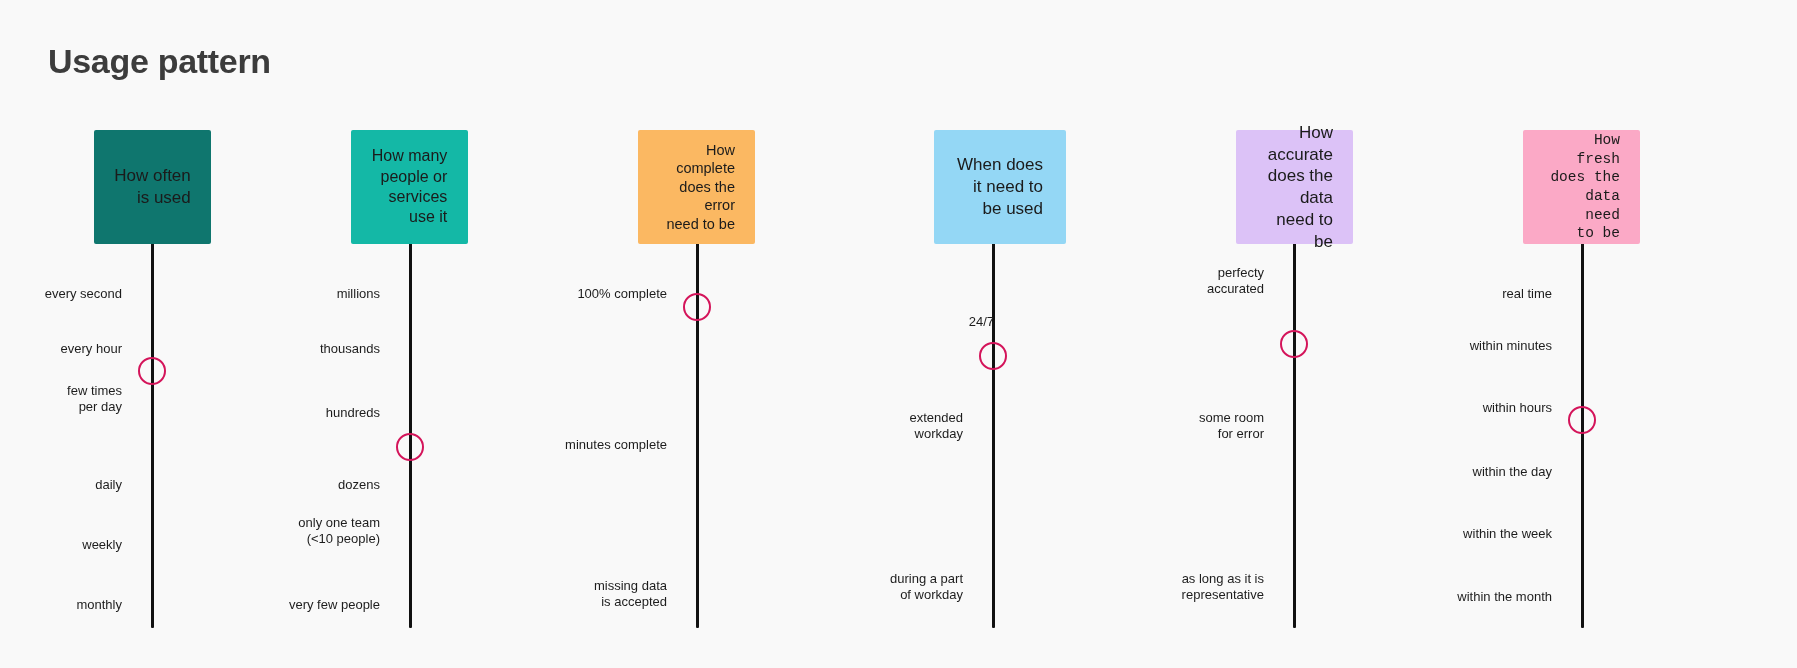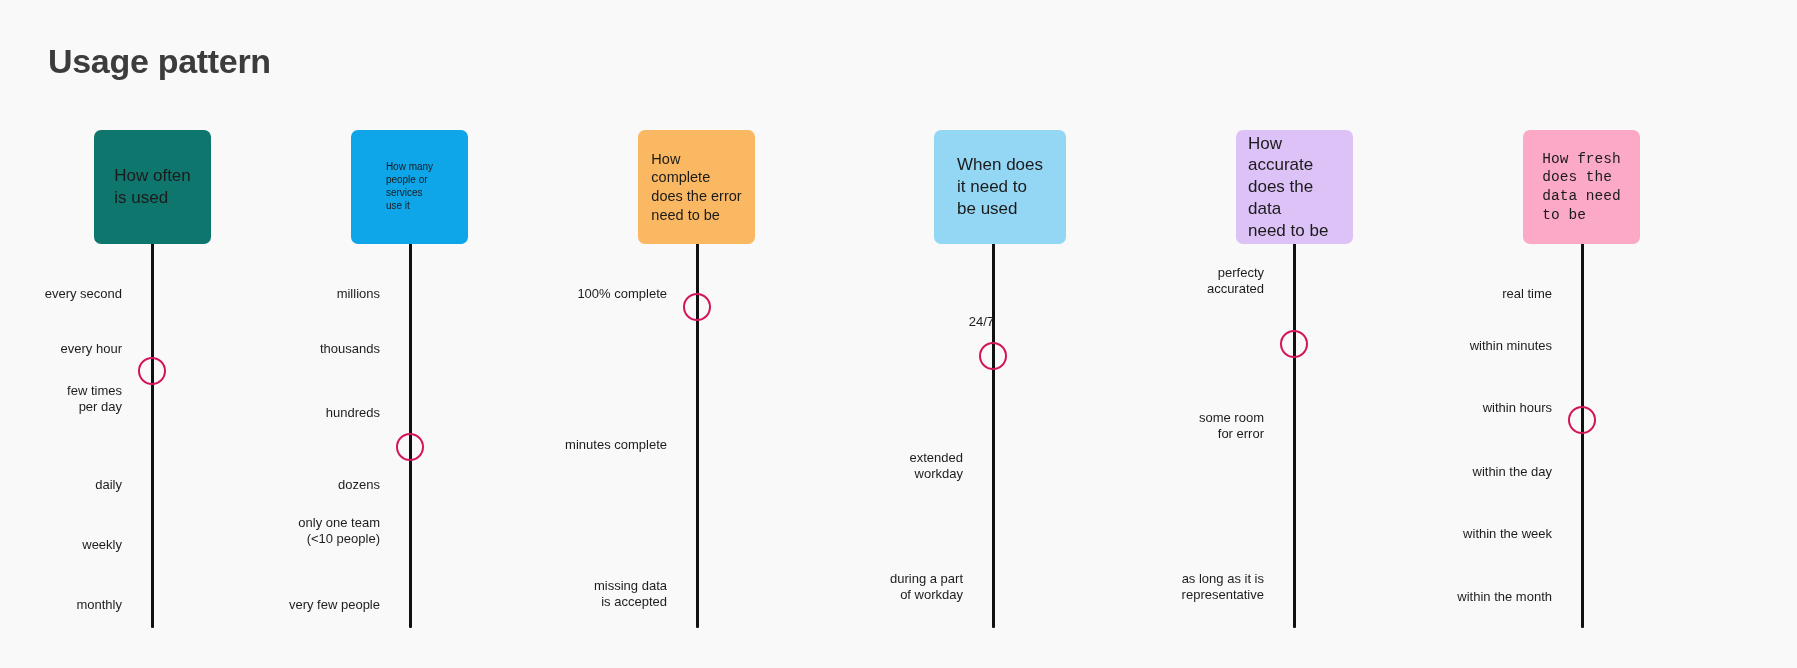--- a/index.html
+++ b/index.html
@@ -24,29 +24,29 @@
     left: 48px;
     top: 42px;
     font-size: 34px;
     font-weight: bold;
     color: #3c3c3c;
     letter-spacing: -0.3px;
   }
   .axis-card {
     position: absolute;
     top: 0;
-    border-radius: 7px;
+    border-radius: 2px;
     box-sizing: border-box;
     display: flex;
     align-items: center;
     justify-content: center;
-    text-align: left;
+    text-align: right;
     color: #1b1b1b;
     line-height: 1.28;
-    padding: 6px 12px;
+    padding: 6px 20px;
   }
   .axis-line {
     position: absolute;
     width: 3px;
     background: #111111;
     border-radius: 1px;
   }
   .axis-label {
     position: absolute;
     text-align: right;
@@ -78,21 +78,21 @@
       </div>
       <div class="axis-label" style="left: -118px; width: 240px; top: 286px;">every second</div>
       <div class="axis-label" style="left: -118px; width: 240px; top: 341px;">every hour</div>
       <div class="axis-label" style="left: -118px; width: 240px; top: 383px;">few times
 per day</div>
       <div class="axis-label" style="left: -118px; width: 240px; top: 477px;">daily</div>
       <div class="axis-label" style="left: -118px; width: 240px; top: 537px;">weekly</div>
       <div class="axis-label" style="left: -118px; width: 240px; top: 597px;">monthly</div>
       <div class="axis-marker" style="border-color: rgb(212, 20, 90); left: 138px; top: 357px;"></div>
       <div class="axis-line" style="left: 409px; top: 130px; height: 498px;"></div>
-      <div class="axis-card" style="left: 351px; top: 130px; width: 117px; height: 114px; background: #0ea5e9; font-size: 10px;">
+      <div class="axis-card" style="left: 351px; top: 130px; width: 117px; height: 114px; background: #14b8a6; font-size: 16px;">
         <span style="white-space: pre-line;">How many
 people or
 services
 use it</span>
       </div>
       <div class="axis-label" style="left: 140px; width: 240px; top: 286px;">millions</div>
       <div class="axis-label" style="left: 140px; width: 240px; top: 341px;">thousands</div>
       <div class="axis-label" style="left: 140px; width: 240px; top: 405px;">hundreds</div>
       <div class="axis-label" style="left: 140px; width: 240px; top: 477px;">dozens</div>
       <div class="axis-label" style="left: 140px; width: 240px; top: 515px;">only one team
@@ -111,21 +111,21 @@
       <div class="axis-label" style="left: 427px; width: 240px; top: 578px;">missing data
 is accepted</div>
       <div class="axis-marker" style="border-color: rgb(212, 20, 90); left: 683px; top: 293px;"></div>
       <div class="axis-line" style="left: 992px; top: 130px; height: 498px;"></div>
       <div class="axis-card" style="left: 934px; top: 130px; width: 132px; height: 114px; background: rgb(148, 215, 245); font-size: 17px;">
         <span style="white-space: pre-line;">When does
 it need to
 be used</span>
       </div>
       <div class="axis-label" style="left: 754px; width: 240px; top: 286px; margin-top: 28px;">24/7</div>
-      <div class="axis-label" style="left: 723px; width: 240px; top: 410px; margin-top: 40px;">extended
+      <div class="axis-label" style="left: 723px; width: 240px; top: 410px;">extended
 workday</div>
       <div class="axis-label" style="left: 723px; width: 240px; top: 571px;">during a part
 of workday</div>
       <div class="axis-marker" style="border-color: rgb(212, 20, 90); left: 979px; top: 342px;"></div>
       <div class="axis-line" style="left: 1293px; top: 130px; height: 498px;"></div>
       <div class="axis-card" style="left: 1236px; top: 130px; width: 117px; height: 114px; background: rgb(220, 194, 247); font-size: 17px;">
         <span style="white-space: pre-line;">How accurate
 does the data
 need to be</span>
       </div>

